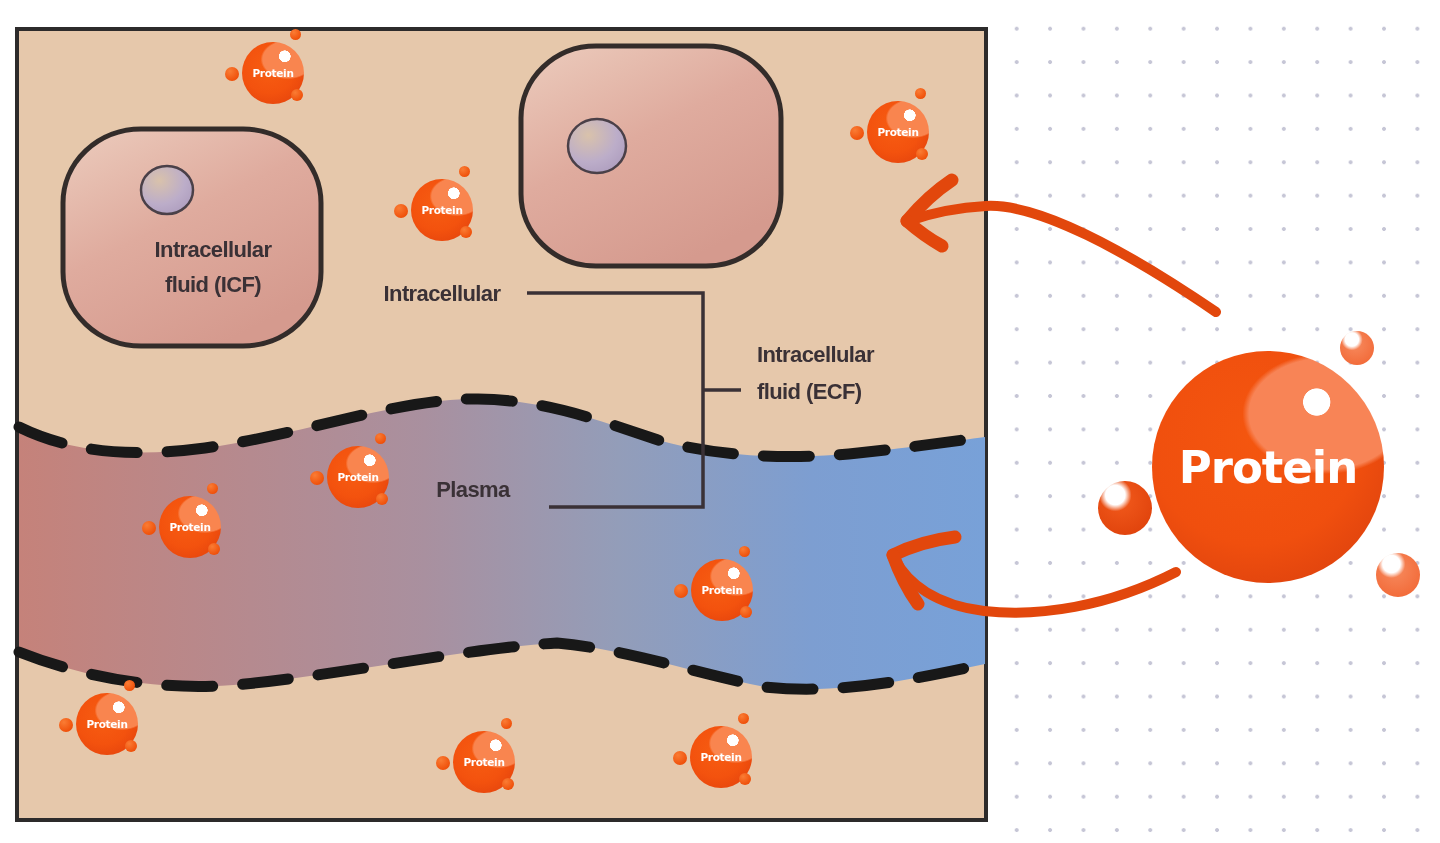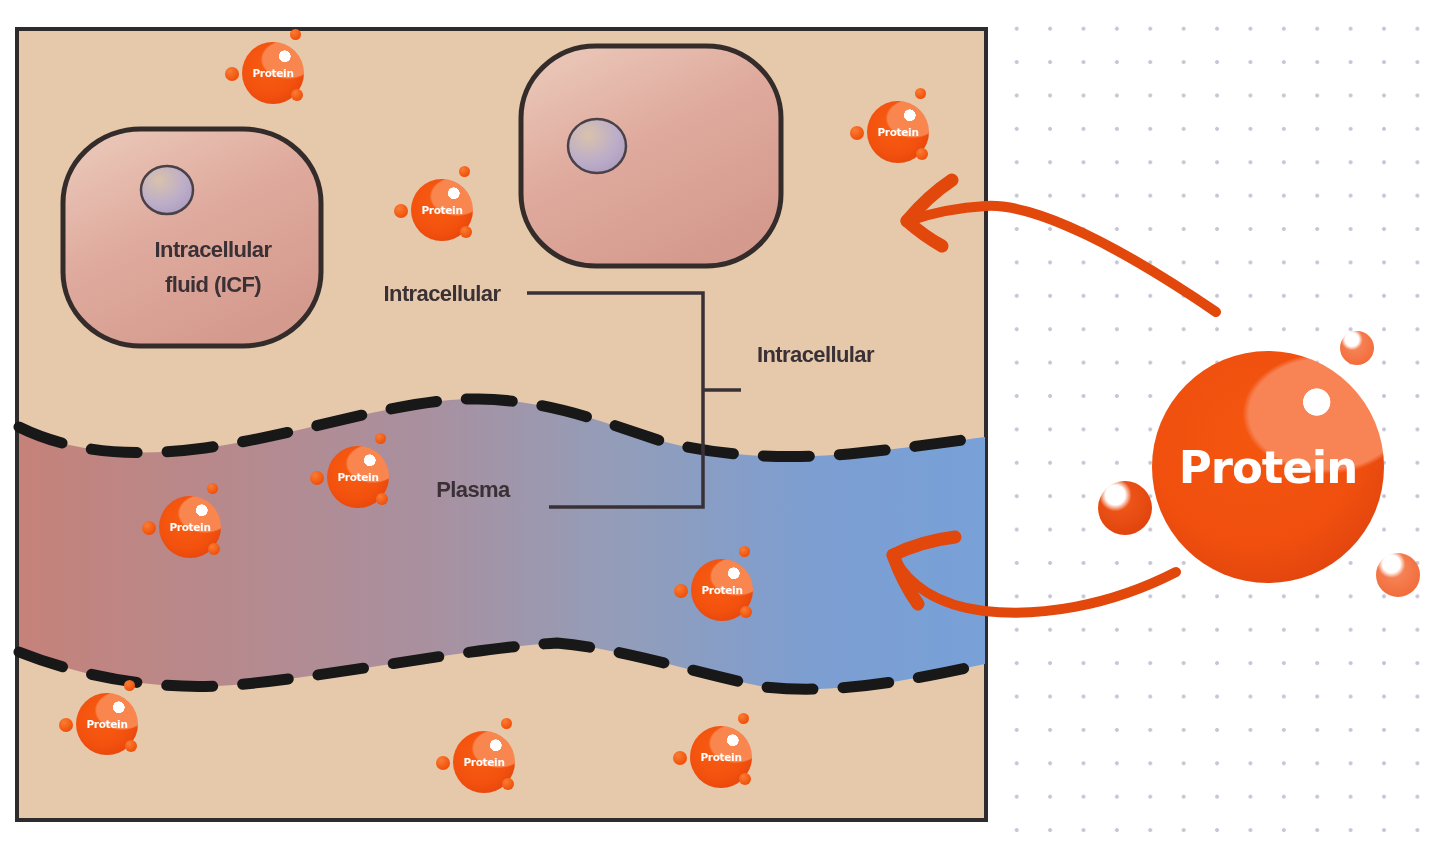--- a/index.html
+++ b/index.html
@@ -113,20 +113,21 @@
 
   <div class="lbl center" id="label-icf">
     <div>Intracellular</div>
     <div>fluid (ICF)</div>
   </div>
   <div class="lbl center" id="label-interstitial">
     <div>Intracellular</div>
   </div>
   <div class="lbl" id="label-ecf">
     <div>Intracellular</div>
+    <div>fluid (ECF)</div>
   </div>
   <div class="lbl center" id="label-plasma">
     <div>Plasma</div>
   </div>
 
   <div class="psphere" style="left:242px;top:42px">
     <span class="ptxt">Protein</span>
     <div class="sat sat-a"></div>
     <div class="sat sat-b"></div>
     <div class="sat sat-c"></div>

